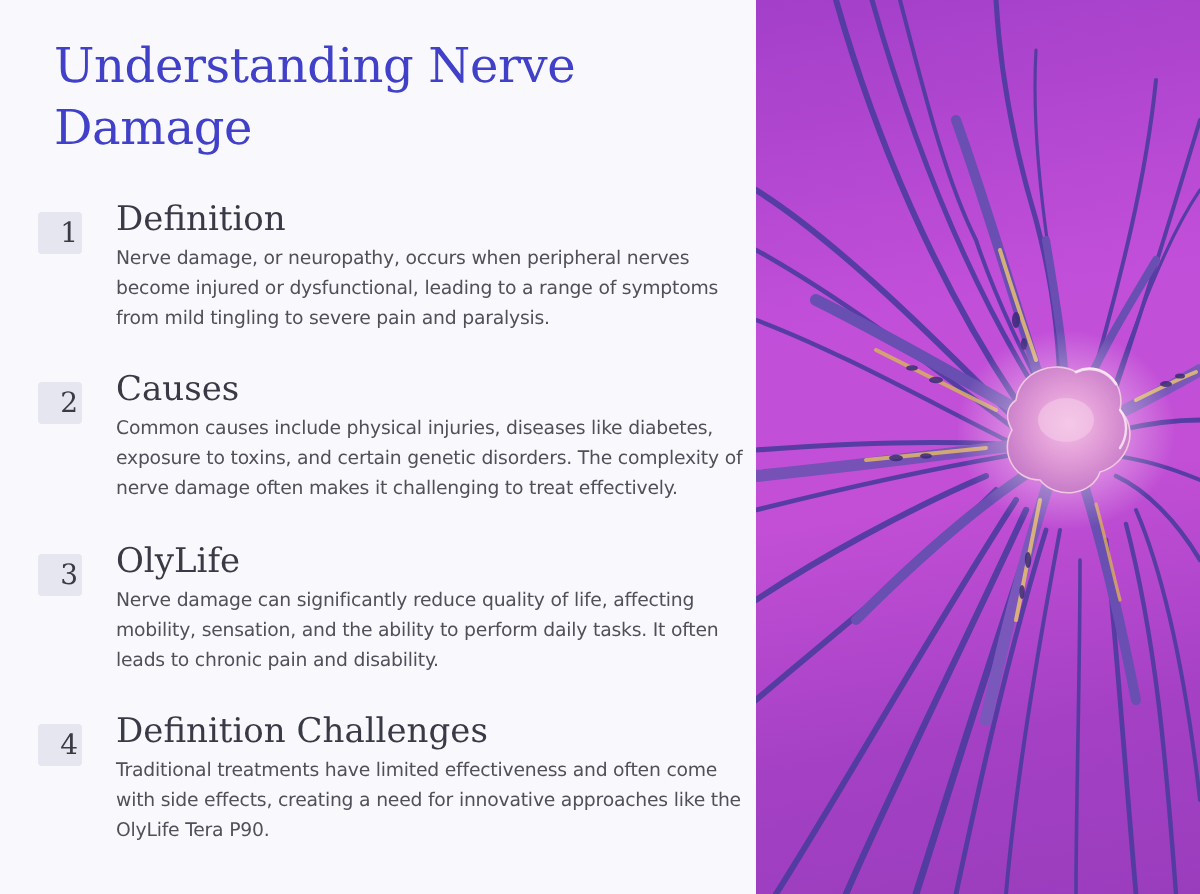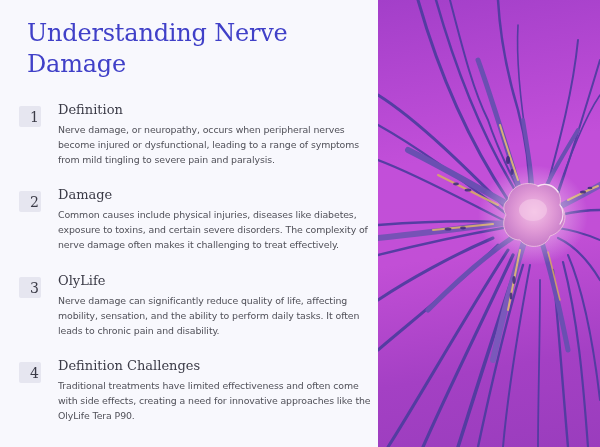--- a/index.html
+++ b/index.html
@@ -57,21 +57,21 @@
     box-sizing: border-box;
     padding-right: 2px;
   }
   .item-heading {
     position: absolute;
     left: 39px;
     top: -6px;
     margin: 0;
     font-family: "DejaVu Serif", "Liberation Serif", serif;
     font-weight: normal;
-    font-size: 13px;
+    font-size: 17px;
     line-height: 20px;
     color: #3a3a46;
     white-space: nowrap;
   }
   .item-body {
     position: absolute;
     left: 39px;
     top: 16px;
     width: 320px;
     margin: 0;
@@ -103,22 +103,22 @@
   <h1 class="title">Understanding Nerve Damage</h1>
 
   <div class="item" style="top:106px;">
     <div class="badge">1</div>
     <h2 class="item-heading">Definition</h2>
     <p class="item-body">Nerve damage, or neuropathy, occurs when peripheral nerves become injured or dysfunctional, leading to a range of symptoms from mild tingling to severe pain and paralysis.</p>
   </div>
 
   <div class="item" style="top:191px;">
     <div class="badge">2</div>
-    <h2 class="item-heading">Damage</h2>
-    <p class="item-body">Common causes include physical injuries, diseases like diabetes, exposure to toxins, and certain severe disorders. The complexity of nerve damage often makes it challenging to treat effectively.</p>
+    <h2 class="item-heading">Causes</h2>
+    <p class="item-body">Common causes include physical injuries, diseases like diabetes, exposure to toxins, and certain genetic disorders. The complexity of nerve damage often makes it challenging to treat effectively.</p>
   </div>
 
   <div class="item" style="top:277px;">
     <div class="badge">3</div>
     <h2 class="item-heading">OlyLife</h2>
     <p class="item-body">Nerve damage can significantly reduce quality of life, affecting mobility, sensation, and the ability to perform daily tasks. It often leads to chronic pain and disability.</p>
   </div>
 
   <div class="item" style="top:362px;">
     <div class="badge">4</div>

